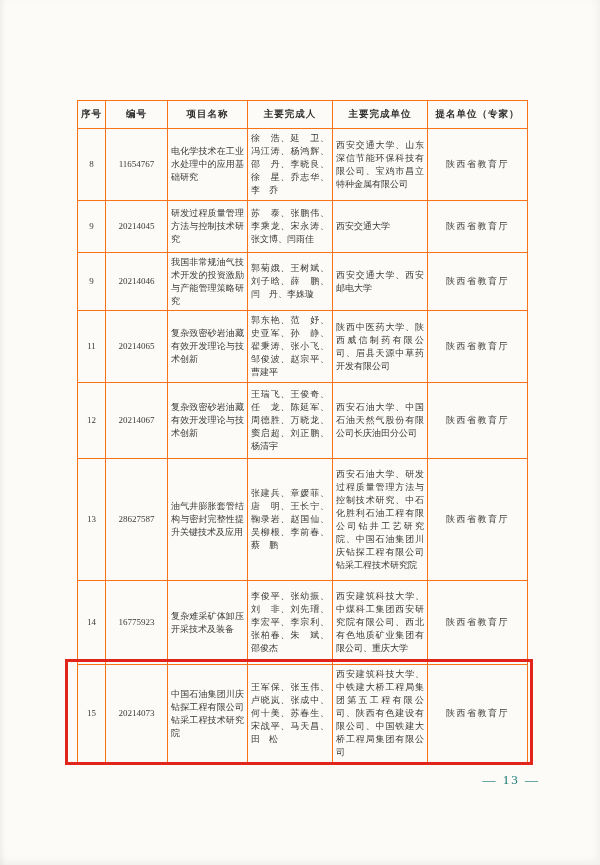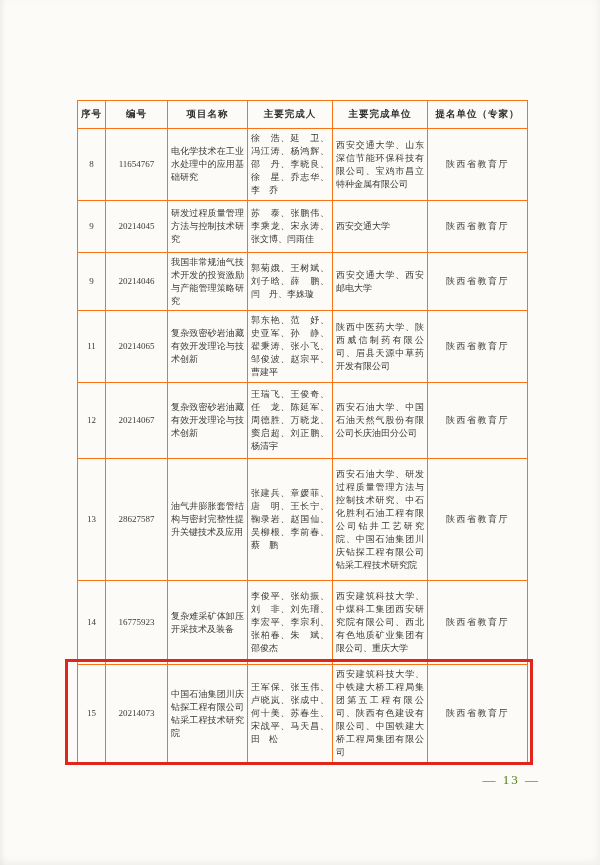--- a/index.html
+++ b/index.html
@@ -43,21 +43,21 @@
   tr.rh-5{height:122px;}
   tr.rh-6{height:84px;}
   tr.rh-7{height:98px;}
   .highlight-box{
     position:absolute;left:65px;top:659px;width:468px;height:106px;
     box-sizing:border-box;border:3px solid #e2251b;
     pointer-events:none;
   }
   .page-number{
     position:absolute;top:772px;right:60px;
-    font-size:13px;color:#4d7c0f;letter-spacing:2px;
+    font-size:13px;color:#0f766e;letter-spacing:2px;
   }
 </style>
 </head>
 <body>
 
 <div class="page"></div>
 
 <table class="award">
   <colgroup>
     <col style="width:28px">

